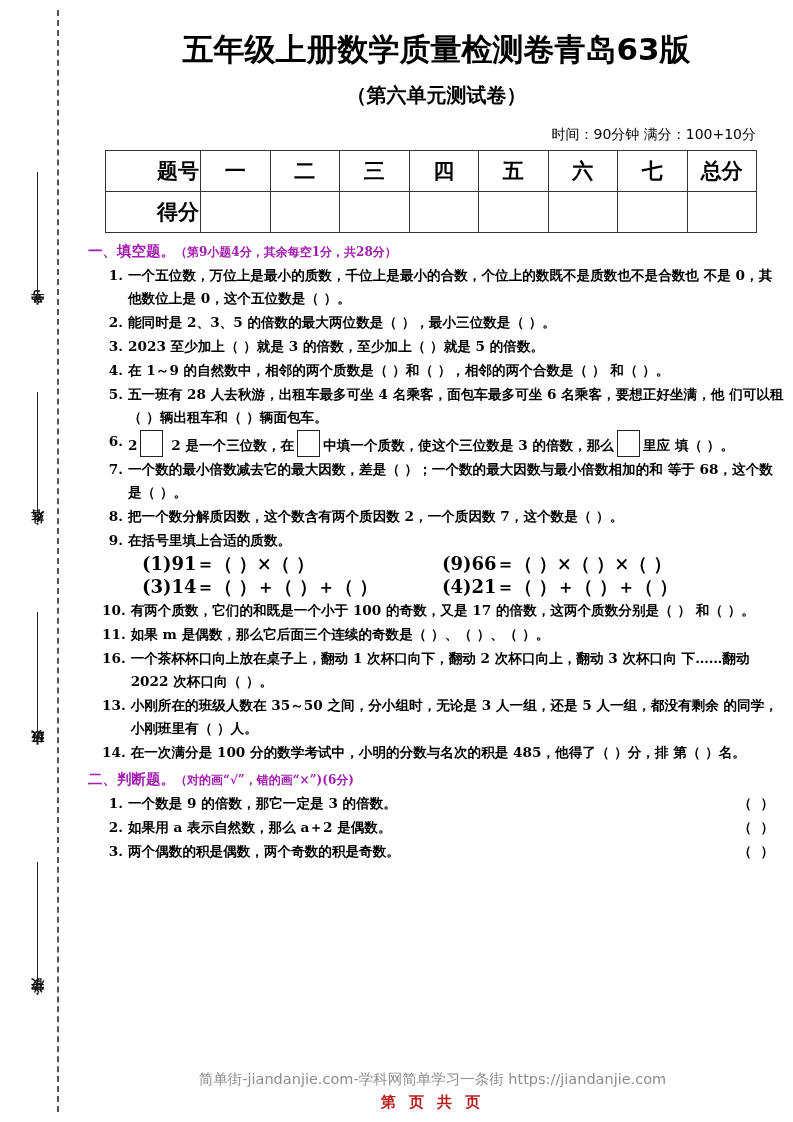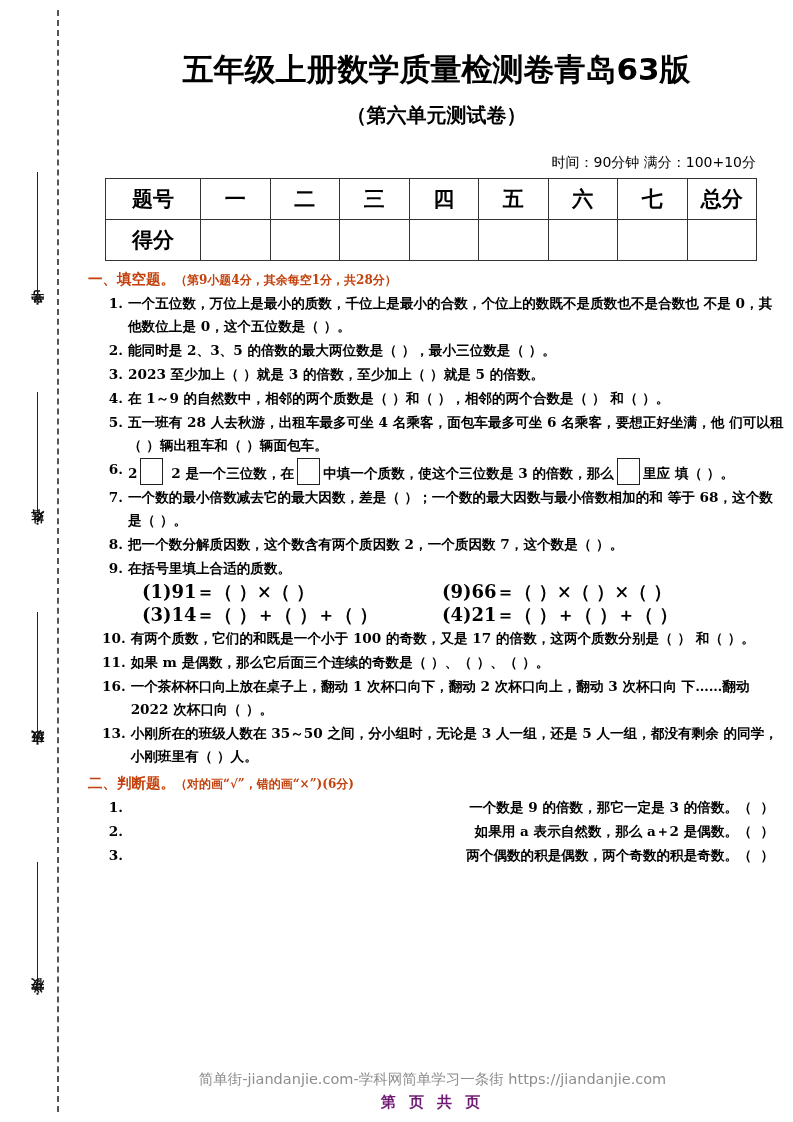--- a/index.html
+++ b/index.html
@@ -56,35 +56,35 @@
   }
 
   
   #page {
     position: absolute;
     left: 80px; top: 0;
     width: 713px; height: 1122px;
   }
 
   #title-block {
-    padding-top: 46px;
+    padding-top: 26px;
     text-align: center;
   }
   .title-line {
     font-family: "DejaVu Sans", "Liberation Sans", sans-serif;
     font-weight: 700;
     font-size: 31px;
     line-height: 46px;
     letter-spacing: 0px;
     color: #000;
   }
   .title-line.second { font-size: 20px; }
 
   #exam-meta {
-    margin-top: 16px;
+    margin-top: 8px;
     padding-right: 37px;
     text-align: right;
     font-family: "DejaVu Sans", "Liberation Sans", sans-serif;
     font-size: 14px;
     color: #000;
   }
 
   
   #score-table {
     margin: 6px 0 0 25px;
@@ -95,34 +95,34 @@
   #score-table td {
     border: 1.3px solid #333;
     height: 38px;
     text-align: center;
     vertical-align: middle;
     font-family: "DejaVu Serif", "Liberation Serif", serif;
     font-weight: 700;
     font-size: 21px;
     color: #000;
   }
-  #score-table td.head-cell { width: 92px; }
+  #score-table td.head-cell { width: 92px; text-align: right; }
 
   
   #content {
     margin-top: 7px;
     padding: 0 9px 0 8px;
   }
   .section-head {
     font-family: "DejaVu Serif", "Liberation Serif", serif;
     font-weight: 700;
     font-size: 14.5px;
     line-height: 22px;
     margin: 4px 0 1px 0;
-    color: #c2410c;
+    color: #a21caf;
   }
   .section-head .paren {
     font-size: 12px;
     font-weight: 700;
   }
   .q {
     display: flex;
     align-items: flex-start;
     font-family: "DejaVu Serif", "Liberation Serif", serif;
     font-size: 13.6px;
@@ -150,21 +150,20 @@
     font-weight: 700;
     line-height: 23px;
     padding-left: 54px;
     color: #000;
   }
   .sub-cell { width: 300px; }
 
   .judge-line {
     display: flex;
     align-items: baseline;
-    text-align: right;
   }
   .judge-text { flex: 1 1 auto; }
   .judge-mark { flex: 0 0 auto; padding-right: 8px; letter-spacing: 2px; }
 
   .inline-box {
     display: inline-block;
     width: 21px;
     height: 25px;
     border: 1.4px solid #222;
     vertical-align: -7px;
@@ -182,21 +181,21 @@
   #watermark {
     font-family: "DejaVu Sans", "Liberation Sans", sans-serif;
     font-size: 14.5px;
     color: #8d8d8d;
     line-height: 22px;
   }
   #page-number {
     font-family: "DejaVu Sans", "Liberation Sans", sans-serif;
     font-size: 15px;
     font-weight: 700;
-    color: #701a75;
+    color: #b91c1c;
     letter-spacing: 4px;
     line-height: 24px;
   }
 </style>
 </head>
 <body>
 
 <div id="left-margin">
   <div id="dashed-line"></div>
 
@@ -353,20 +352,27 @@
     </div>
 
     <div class="q">
       <span class="q-num">13.</span>
       <span class="q-body">
         <span>小刚所在的班级人数在 35～50 之间，分小组时，无论是 3 人一组，还是 5 人一组，都没有剩余</span>
         <span>的同学，小刚班里有（          ）人。</span>
       </span>
     </div>
 
+    <div class="q">
+      <span class="q-num">14.</span>
+      <span class="q-body">
+        <span>在一次满分是 100 分的数学考试中，小明的分数与名次的积是 485，他得了（            ）分，排</span>
+        <span>第（          ）名。</span>
+      </span>
+    </div>
 
     <div class="section-head">
       <span>二、判断题。</span><span class="paren">（对的画“√”，错的画“×”)(6分)</span>
     </div>
 
     <div class="q">
       <span class="q-num">1.</span>
       <span class="q-body judge-line">
         <span class="judge-text">一个数是 9 的倍数，那它一定是 3 的倍数。</span>
         <span class="judge-mark">（    ）</span>

